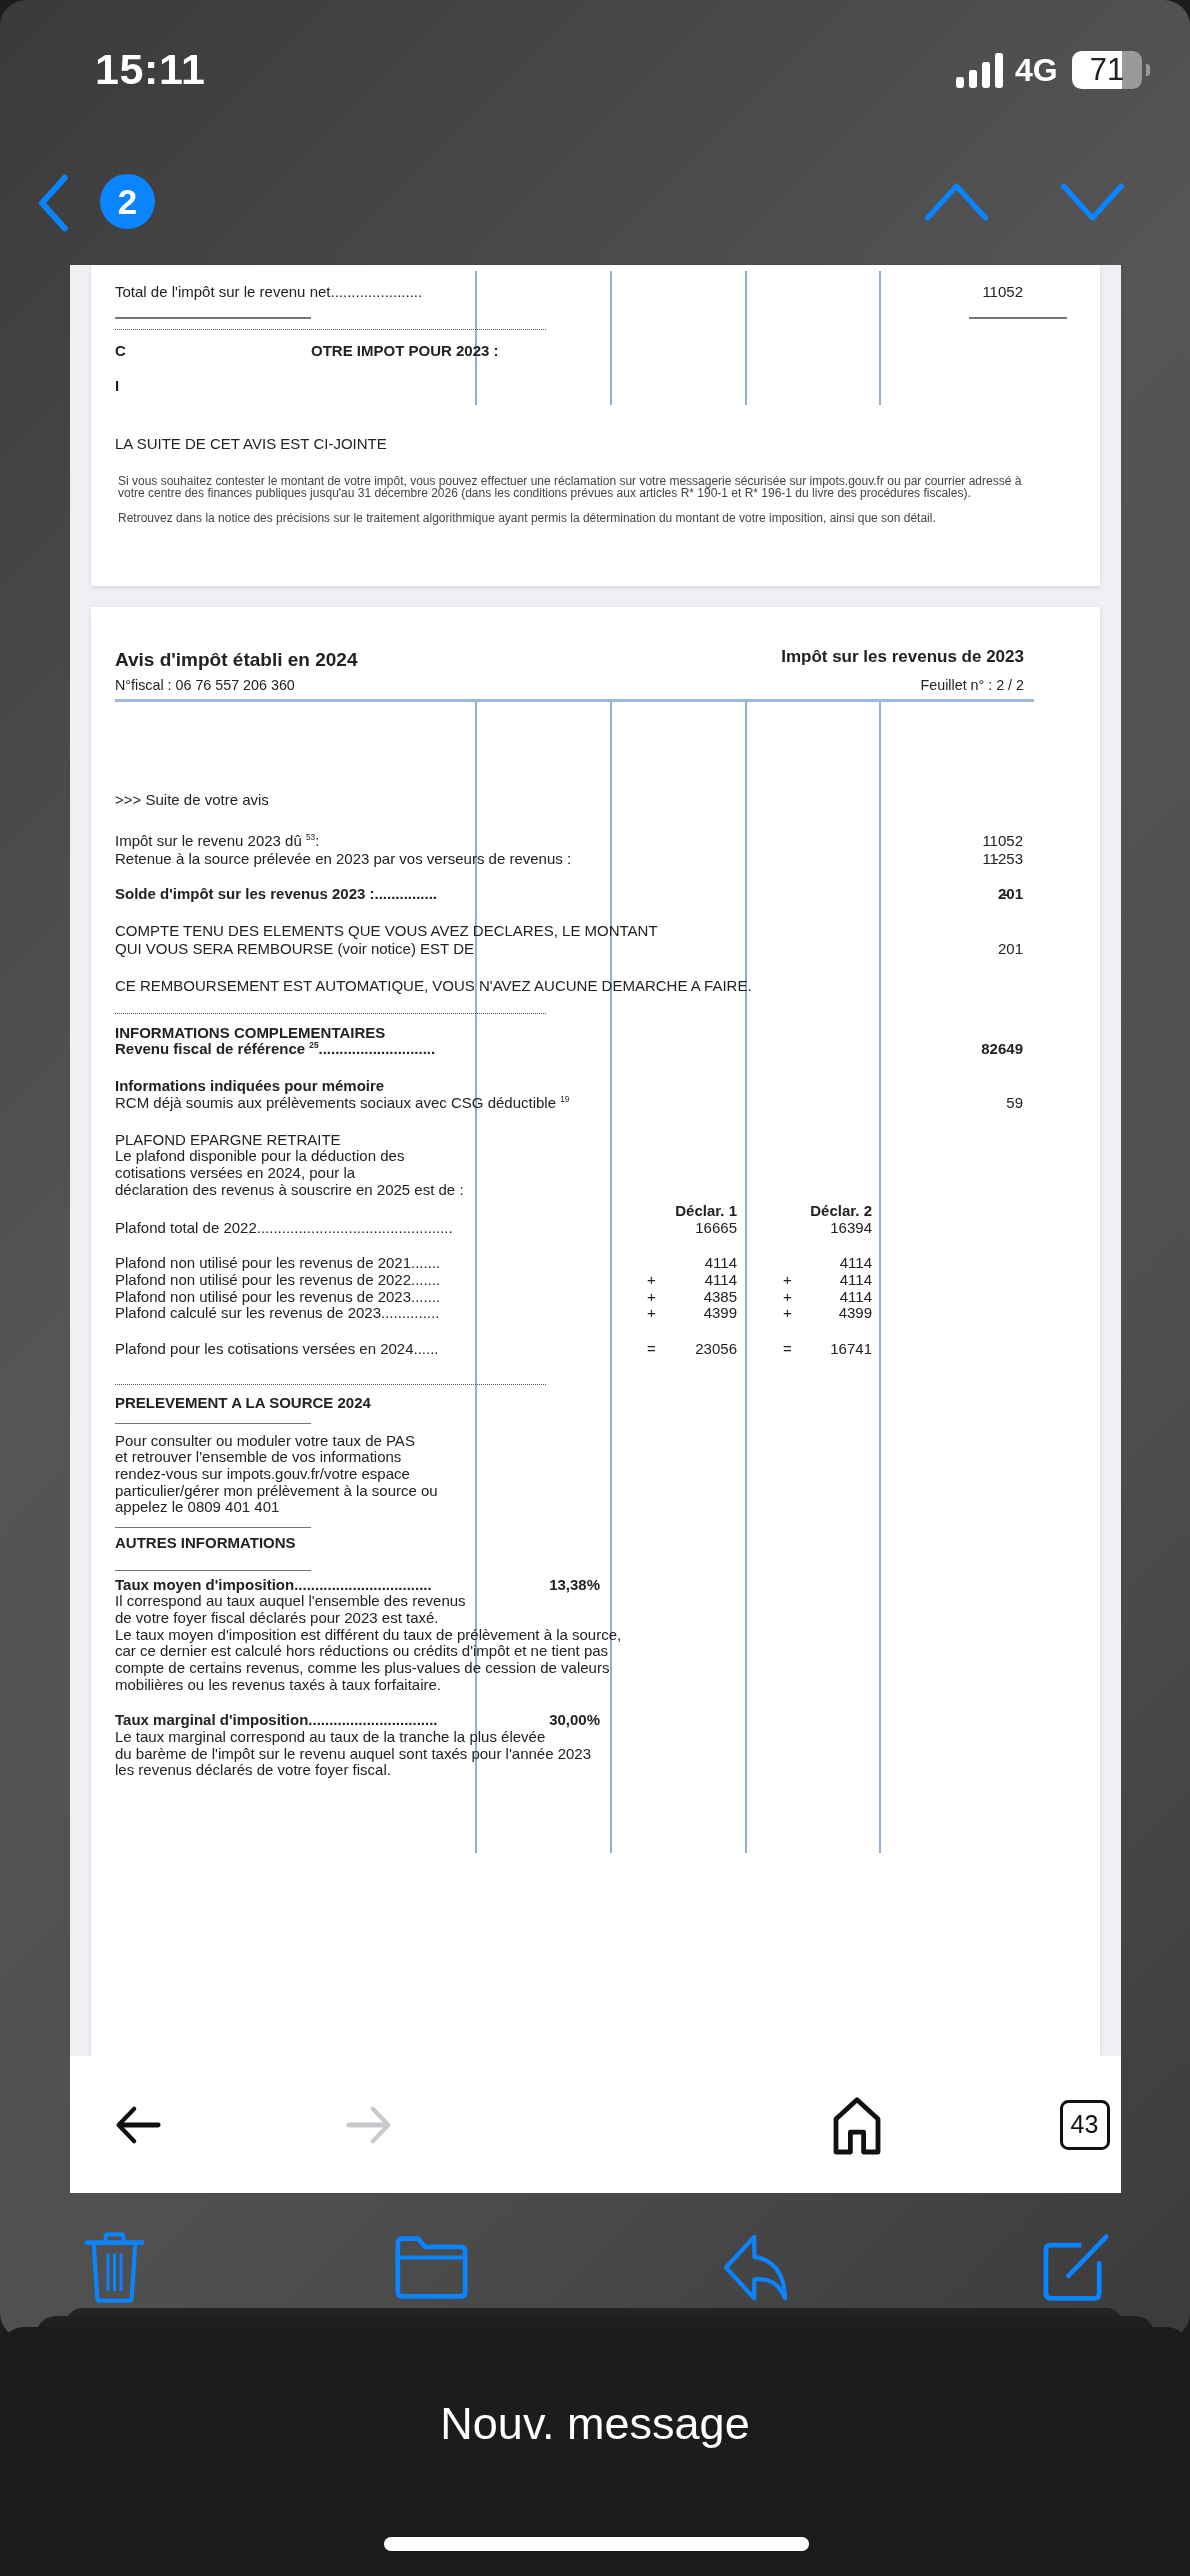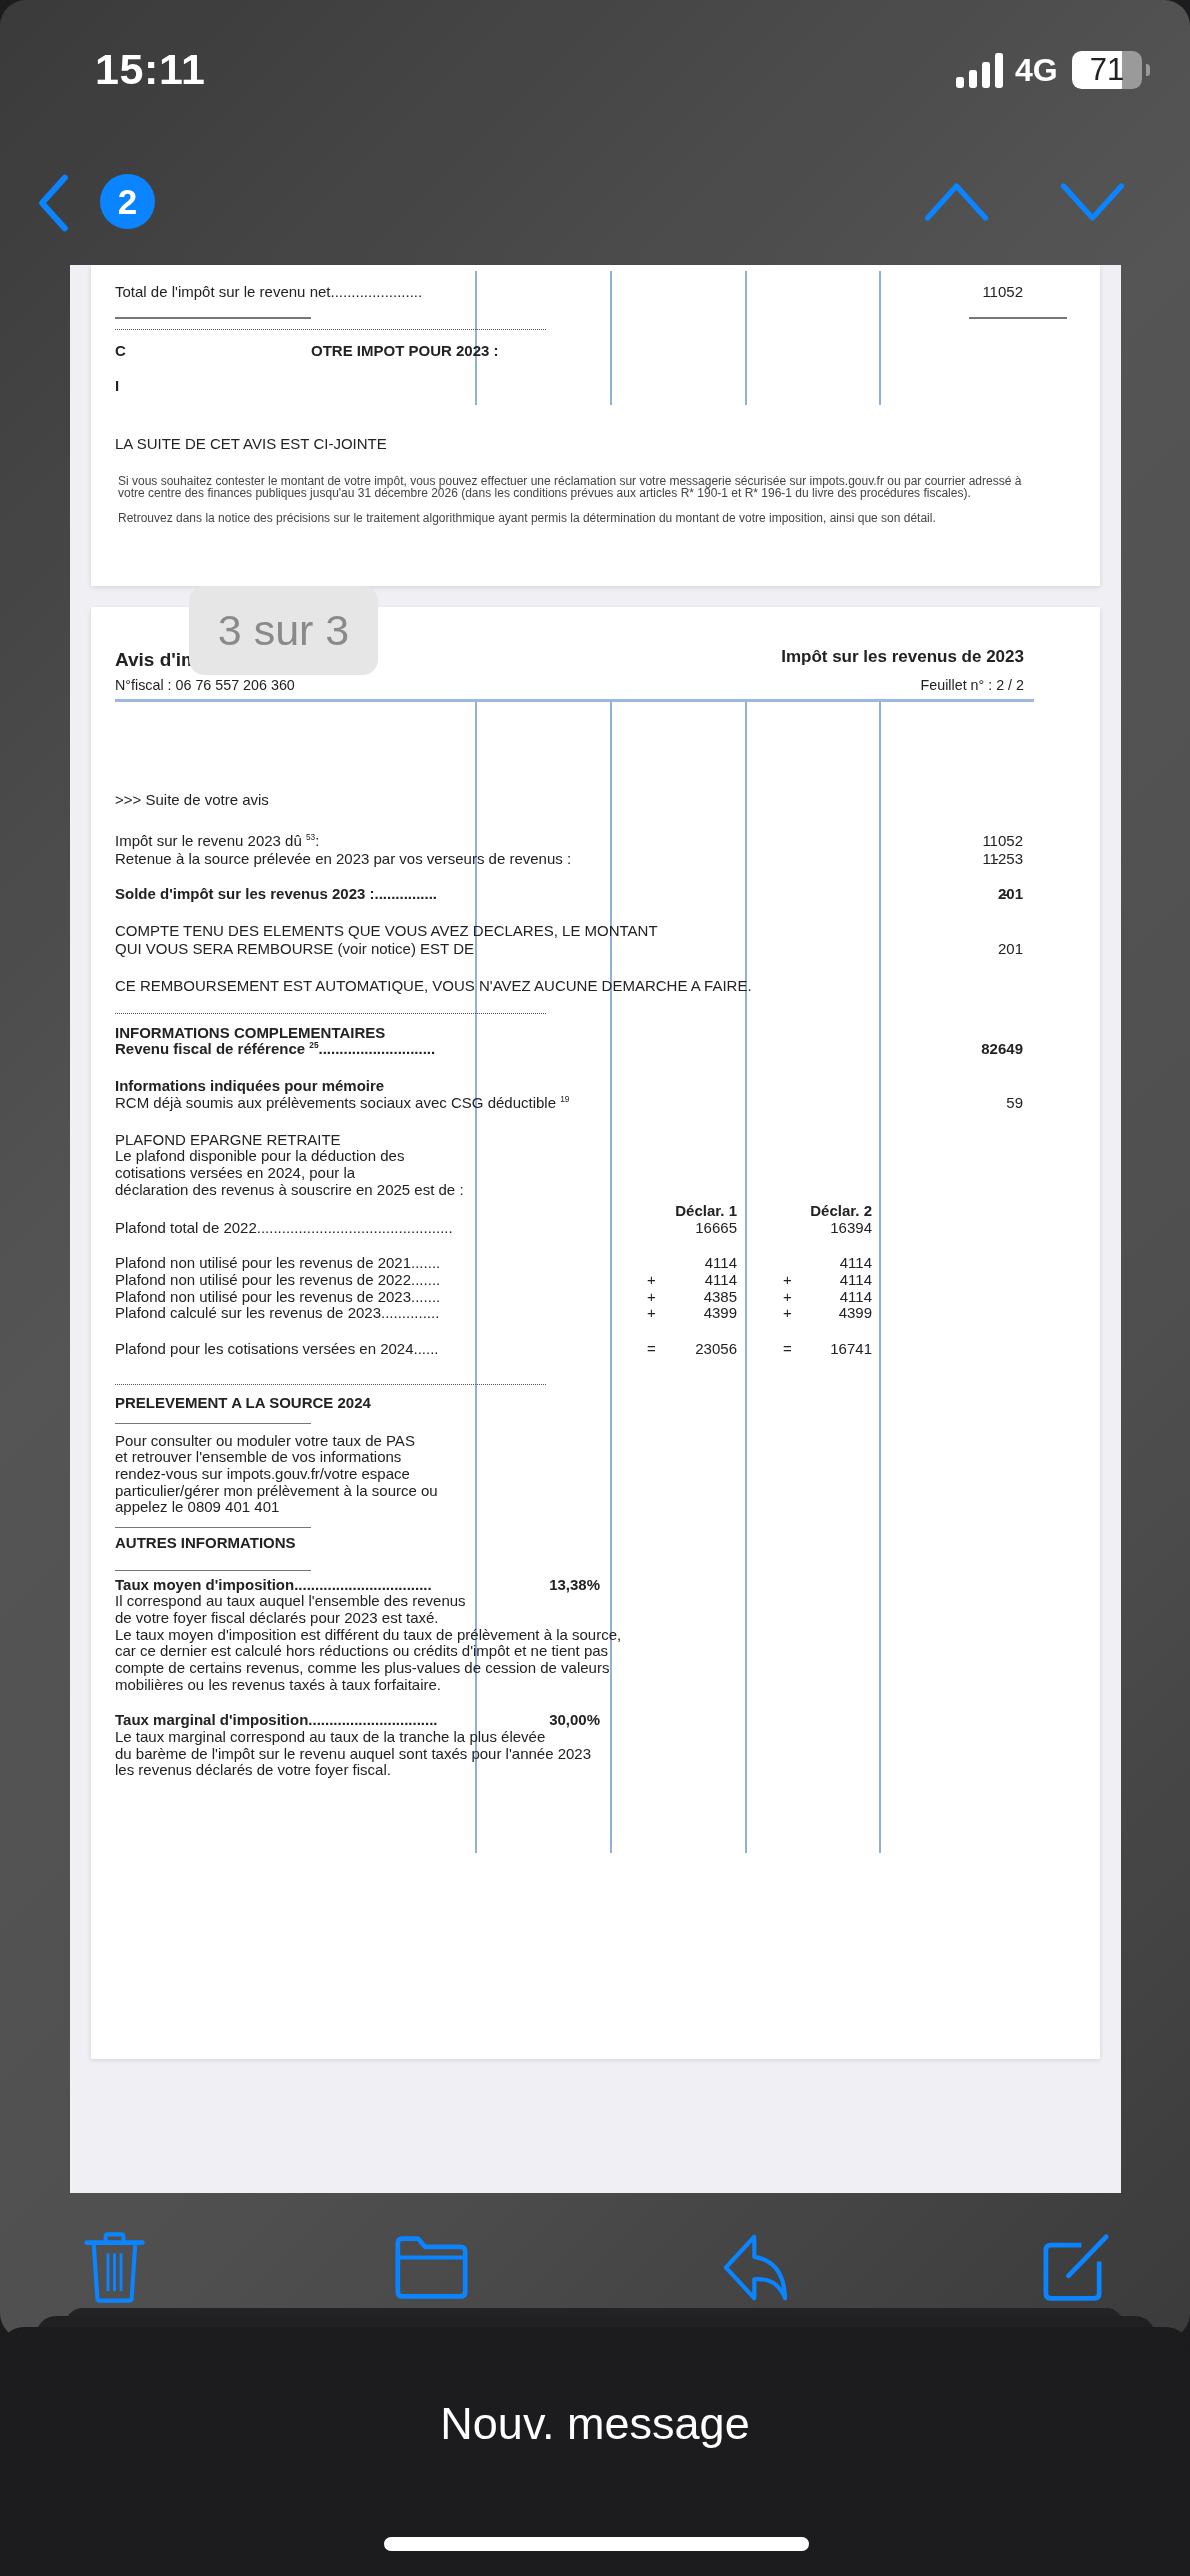--- a/index.html
+++ b/index.html
@@ -262,23 +262,44 @@
         <div class="t num" style="right:363px; top:697px">4399</div>
         <div class="t" style="left:692px; top:697px">+</div>
         <div class="t num" style="right:228px; top:697px">4399</div>
         <div class="t" style="left:24px; top:733px">Plafond pour les cotisations versées en 2024......</div>
         <div class="t" style="left:556px; top:733px">=</div>
         <div class="t num" style="right:363px; top:733px">23056</div>
         <div class="t" style="left:692px; top:733px">=</div>
         <div class="t num" style="right:228px; top:733px">16741</div>
       </div>
 
-    <div class="page-counter">3 sur 3</div>
-  </div>
-
+  </div>
+
+  <div class="web-toolbar">
+    <div class="ib" style="left:33px">
+      <svg width="48" height="42" viewBox="0 0 80 70">
+        <polyline points="32,8 6,35 32,62" fill="none" stroke="#111" stroke-width="7" stroke-linecap="round" stroke-linejoin="round"></polyline>
+        <line x1="8" y1="35" x2="72" y2="35" stroke="#111" stroke-width="8" stroke-linecap="round"></line>
+      </svg>
+    </div>
+    <div class="ib" style="left:262px">
+      <svg width="48" height="42" viewBox="0 0 80 70">
+        <polyline points="48,8 74,35 48,62" fill="none" stroke="#c7c9cc" stroke-width="7" stroke-linecap="round" stroke-linejoin="round"></polyline>
+        <line x1="8" y1="35" x2="72" y2="35" stroke="#c7c9cc" stroke-width="8" stroke-linecap="round"></line>
+      </svg>
+    </div>
+    <div class="ib" style="left:751px">
+      <svg width="54" height="60" viewBox="0 0 90 100">
+        <path d="M10,95 L10,40 L45,8 L80,40 L80,95 L56,95 L56,62 L34,62 L34,95 Z" fill="none" stroke="#111" stroke-width="8" stroke-linejoin="round"></path>
+      </svg>
+    </div>
+    <div class="ib" style="left:979px">
+      <div class="tabs-count">43</div>
+    </div>
+  </div>
 
   <div class="mail-toolbar">
     <div class="ib" style="left:73px">
       <svg width="65" height="71" viewBox="0 0 110 120">
         <path d="M40,16 L40,8 Q40,4 44,4 L66,4 Q70,4 70,8 L70,16" fill="none" stroke="#0a84ff" stroke-width="7"></path>
         <line x1="8" y1="18" x2="102" y2="18" stroke="#0a84ff" stroke-width="8" stroke-linecap="round"></line>
         <path d="M20,22 L26,112 Q26,116 30,116 L80,116 Q84,116 84,112 L90,22" fill="none" stroke="#0a84ff" stroke-width="7"></path>
         <line x1="44" y1="36" x2="44" y2="100" stroke="#0a84ff" stroke-width="5"></line>
         <line x1="55" y1="36" x2="55" y2="100" stroke="#0a84ff" stroke-width="5"></line>
         <line x1="66" y1="36" x2="66" y2="100" stroke="#0a84ff" stroke-width="5"></line>

